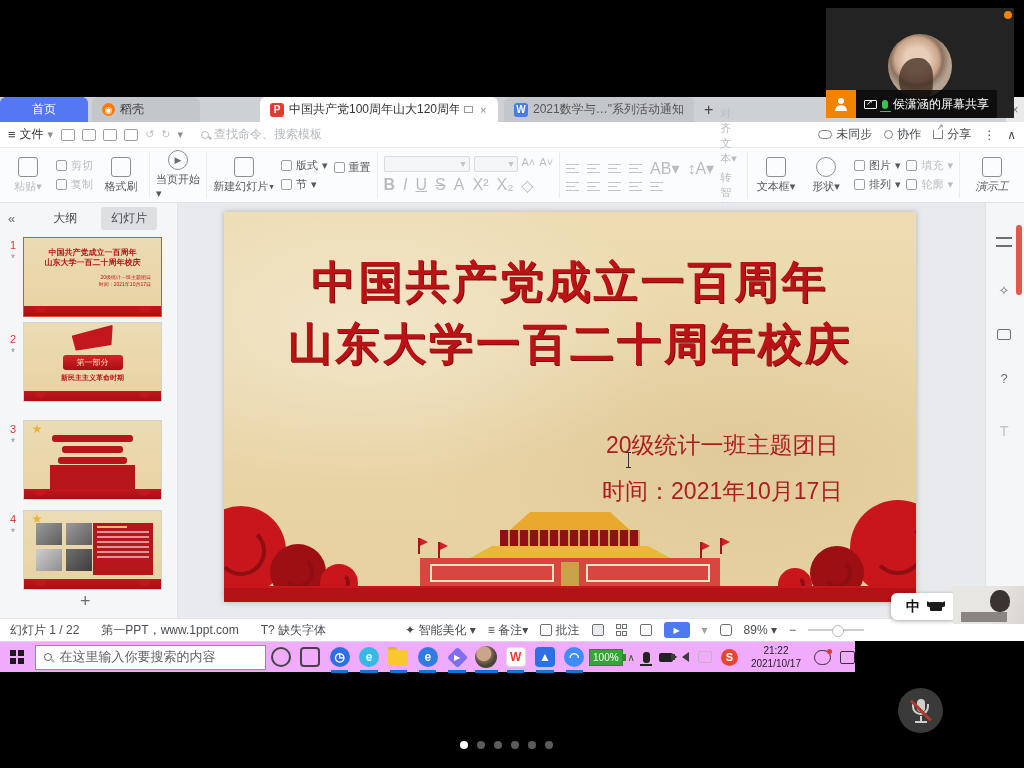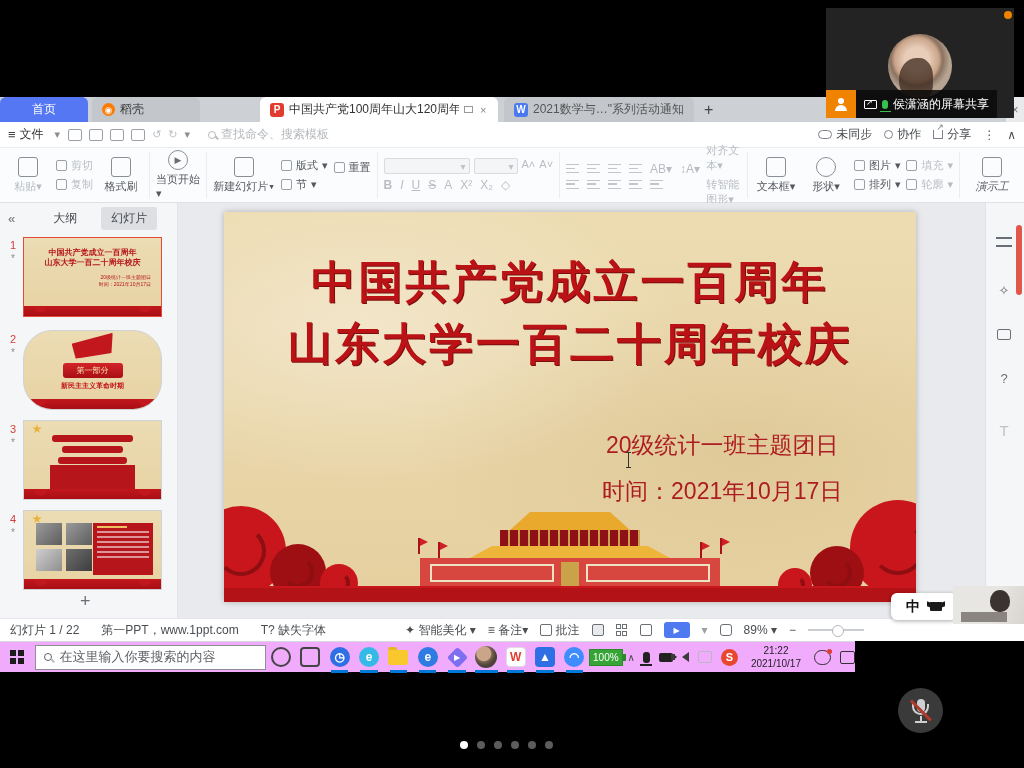--- a/index.html
+++ b/index.html
@@ -26,21 +26,21 @@
   .tab-x{color:#888;font-size:11px;margin-left:2px;}
   .tab-restore{width:9px;height:7px;border:1px solid #999;display:inline-block;}
   .tab-plus{font-size:16px;color:#444;margin-left:10px;margin-bottom:3px;}
   .tabbar-x{position:absolute;right:0;top:97px;width:18px;height:25px;background:#e8eaec;color:#777;
             font-size:12px;display:flex;align-items:center;justify-content:center;}
 
   
   .menubar{position:absolute;top:122px;left:0;width:1024px;height:26px;background:#fff;
            display:flex;align-items:center;font-size:12px;color:#333;border-bottom:1px solid #ececec;}
   .menubar .ham{font-size:13px;margin:0 4px 0 8px;color:#444;}
-  .mb-file{display:flex;gap:11px;align-items:center;margin-right:8px;}
+  .mb-file{display:flex;gap:4px;align-items:center;margin-right:8px;}
   .qicons{display:flex;gap:7px;align-items:center;margin-right:10px;}
   .qicon{width:14px;height:12px;border:1px solid #9aa0a6;border-radius:2px;}
   .qarrow{color:#8a8f94;font-size:11px;}
   .menu-item{padding:2px 9px;white-space:nowrap;color:#3c4043;}
   .menu-item.active{background:#fe6b30;color:#fff;border-radius:10px;font-weight:bold;padding:2px 12px;}
   .cmd-search{display:flex;align-items:center;gap:5px;color:#b6babe;margin-left:8px;width:150px;}
   .lens{width:8px;height:8px;border:1.5px solid #b6babe;border-radius:50%;position:relative;flex:none;}
   .lens::after{content:"";position:absolute;width:4px;height:1.5px;background:#b6babe;
                transform:rotate(45deg);right:-4px;bottom:-1px;}
   .mb-right{display:flex;align-items:center;gap:12px;margin-left:auto;margin-right:8px;color:#4a4e52;}
@@ -57,21 +57,21 @@
   .rb-big{display:flex;flex-direction:column;align-items:center;justify-content:center;gap:2px;width:44px;}
   .rb-bigicon{width:20px;height:20px;border:1.5px solid #8a8f96;border-radius:3px;}
   .rb-col{display:flex;flex-direction:column;gap:4px;justify-content:center;}
   .rb-sm{display:flex;align-items:center;gap:4px;white-space:nowrap;}
   .rb-smicon{width:11px;height:11px;border:1.2px solid #9aa0a6;border-radius:2px;flex:none;}
   .playc{width:20px;height:20px;border:1.5px solid #8a8f96;border-radius:50%;display:flex;
          align-items:center;justify-content:center;font-size:9px;color:#6a6f75;}
   .combo{width:86px;height:16px;border:1px solid #d9dbde;border-radius:2px;background:#f4f5f6;
          color:#c0c3c7;font-size:10px;display:flex;align-items:center;justify-content:flex-end;padding:0 3px;}
   .combo.small{width:44px;}
-  .fmtrow{display:flex;gap:8px;align-items:center;color:#b9bdc3;font-size:12px;}
+  .fmtrow{display:flex;gap:8px;align-items:center;color:#b9bdc3;font-size:16px;}
   .fmtrow b{font-weight:bold;}
   .dis{color:#b9bdc3;}
   .alicon{width:13px;height:9px;border-top:1.5px solid #c2c6cb;border-bottom:1.5px solid #c2c6cb;position:relative;}
   .alicon::after{content:"";position:absolute;left:0;top:2.5px;width:9px;height:1.5px;background:#c2c6cb;}
   .rb-txt-dis{color:#b9bdc3;}
 
   
   .workspace{position:absolute;top:203px;left:0;width:1024px;height:415px;background:#e8eaed;}
   .slidepanel{position:absolute;left:0;top:0;width:178px;height:415px;background:#f5f6f7;border-right:1px solid #e1e3e6;}
   .sp-head{height:30px;display:flex;align-items:center;font-size:12px;color:#4a4e52;}
@@ -436,21 +436,21 @@
       <span class="tnum" style="top:36px;">1</span>
       <span class="tstar" style="top:50px;">*</span>
       <div class="thumb sel" style="top:34px;">
         <div class="t1-title"><span>中国共产党成立一百周年</span><br><span>山东大学一百二十周年校庆</span></div>
         <div class="t1-sub"><span>20级统计一班主题团日</span><br><span>时间：2021年10月17日</span></div>
         <div class="redstrip"></div>
       </div>
 
       <span class="tnum" style="top:130px;">2</span>
       <span class="tstar" style="top:144px;">*</span>
-      <div class="thumb" style="top:127px;border-radius:29px;">
+      <div class="thumb" style="top:119px;">
         <div class="t2-flag"></div>
         <div class="t2-part">第一部分</div>
         <div class="t2-sub">新民主主义革命时期</div>
         <div class="redstrip"></div>
       </div>
 
       <span class="tnum" style="top:220px;">3</span>
       <span class="tstar" style="top:234px;">*</span>
       <div class="thumb" style="top:217px;">
         <div class="t3-star"></div>

